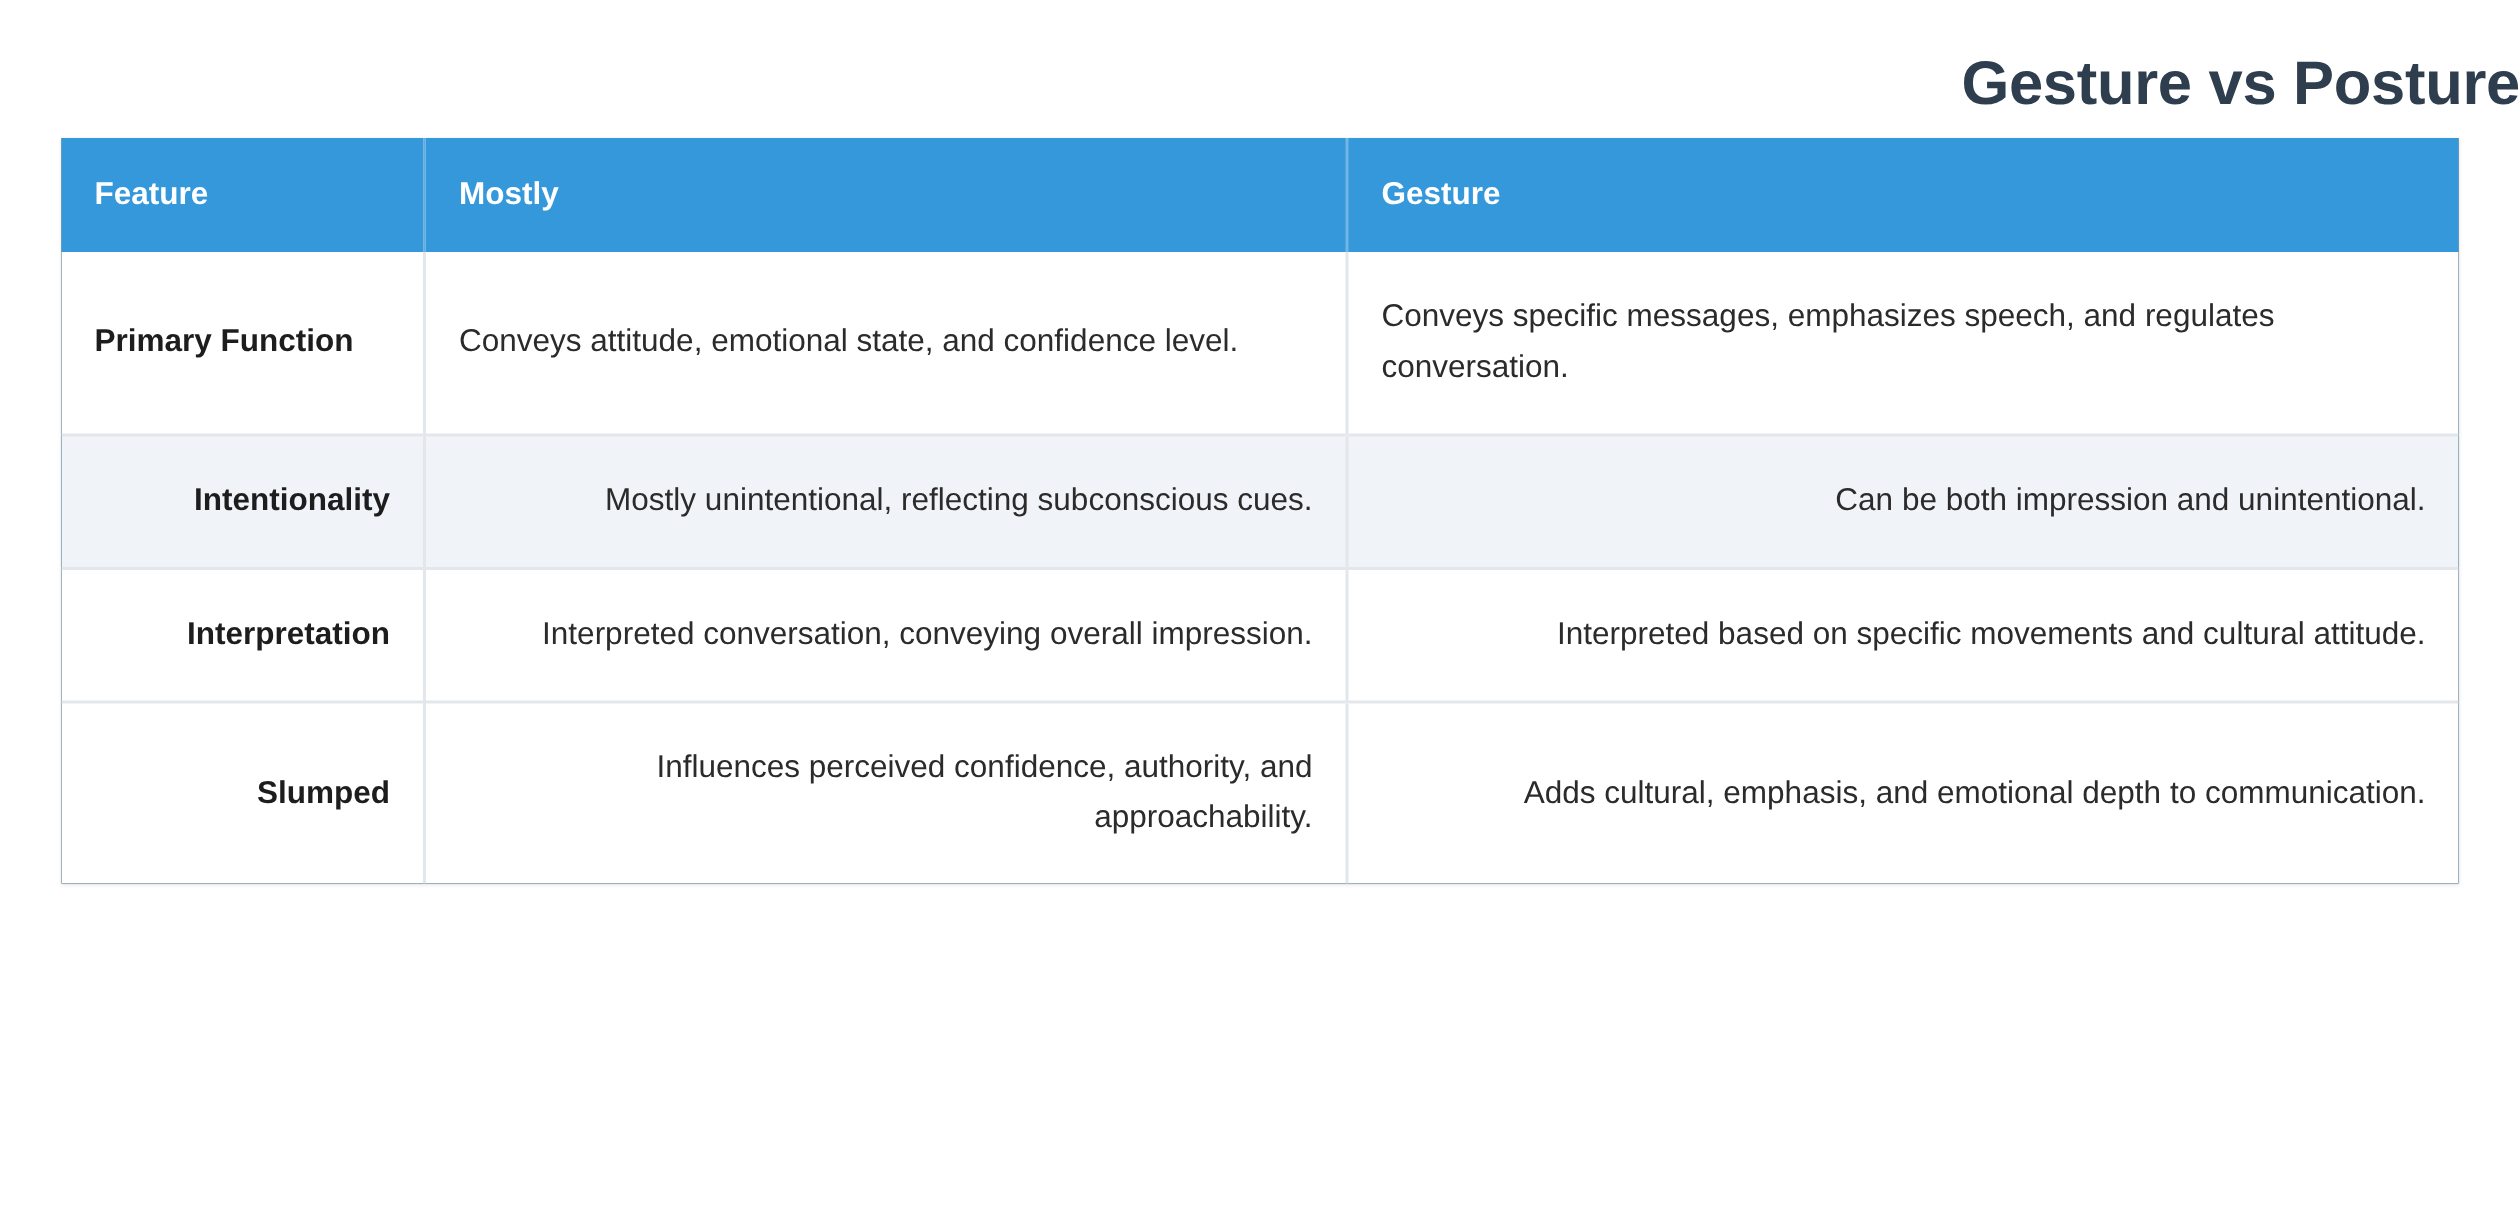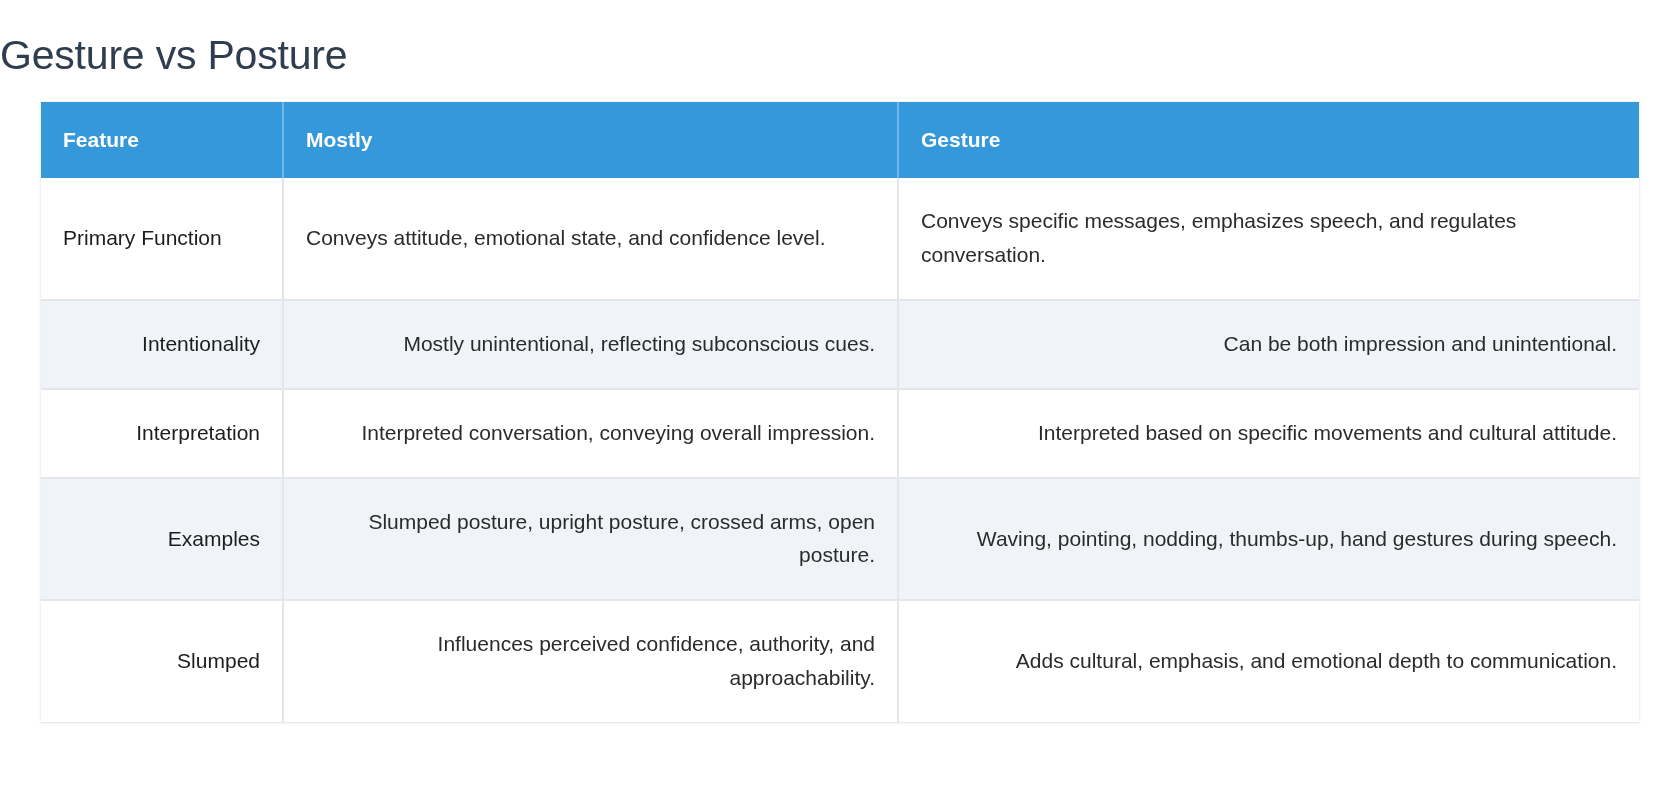--- a/index.html
+++ b/index.html
@@ -15,34 +15,34 @@
   }
 
   .page {
     width: 1680px;
     height: 808px;
     box-sizing: border-box;
     position: relative;
   }
 
   .page-title {
-    text-align: left;
+    text-align: right;
     color: #2f3e4e;
     font-size: 41px;
-    font-weight: normal;
+    font-weight: bold;
     letter-spacing: -0.2px;
     margin: 0;
     padding-top: 31px;
     padding-bottom: 0;
     line-height: 1.2;
     font-family: "Liberation Sans", sans-serif;
   }
 
   .table-wrap {
-    margin: 22px 41px 0 41px;
+    margin: 12px 41px 0 41px;
     width: 1598px;
     box-shadow: 0 1px 3px rgba(0,0,0,0.10), 0 0 0 1px rgba(0,0,0,0.02);
     background: #0c4a6e;
     overflow: hidden;
   }
 
   table.compare {
     width: 100%;
     border-collapse: collapse;
     table-layout: fixed;
@@ -86,21 +86,21 @@
     padding: 26px 22px 28px 22px;
     vertical-align: middle;
     line-height: 1.58;
     border: none;
   }
   table.compare tbody td.cell-posture,
   table.compare tbody td.cell-gesture {
     border-left: 2px solid #e3e7ec;
   }
   table.compare tbody td.cell-feature {
-    font-weight: normal;
+    font-weight: bold;
     color: #1d1d1d;
   }
 </style>
 </head>
 <body>
 
 <div class="page">
 
   <h1 class="page-title">Gesture vs Posture</h1>
 
@@ -127,25 +127,20 @@
         <tr class="striped">
           <td class="cell-feature">Intentionality</td>
           <td class="cell-posture">Mostly unintentional, reflecting subconscious cues.</td>
           <td class="cell-gesture">Can be both impression and unintentional.</td>
         </tr>
         <tr>
           <td class="cell-feature">Interpretation</td>
           <td class="cell-posture">Interpreted conversation, conveying overall impression.</td>
           <td class="cell-gesture">Interpreted based on specific movements and cultural attitude.</td>
         </tr>
-        <tr class="striped">
-          <td class="cell-feature">Examples</td>
-          <td class="cell-posture">Slumped posture, upright posture, crossed arms, open posture.</td>
-          <td class="cell-gesture">Waving, pointing, nodding, thumbs-up, hand gestures during speech.</td>
-        </tr>
         <tr>
           <td class="cell-feature">Slumped</td>
           <td class="cell-posture">Influences perceived confidence, authority, and approachability.</td>
           <td class="cell-gesture">Adds cultural, emphasis, and emotional depth to communication.</td>
         </tr>
       </tbody>
     </table>
   </div>
 
 </div>

